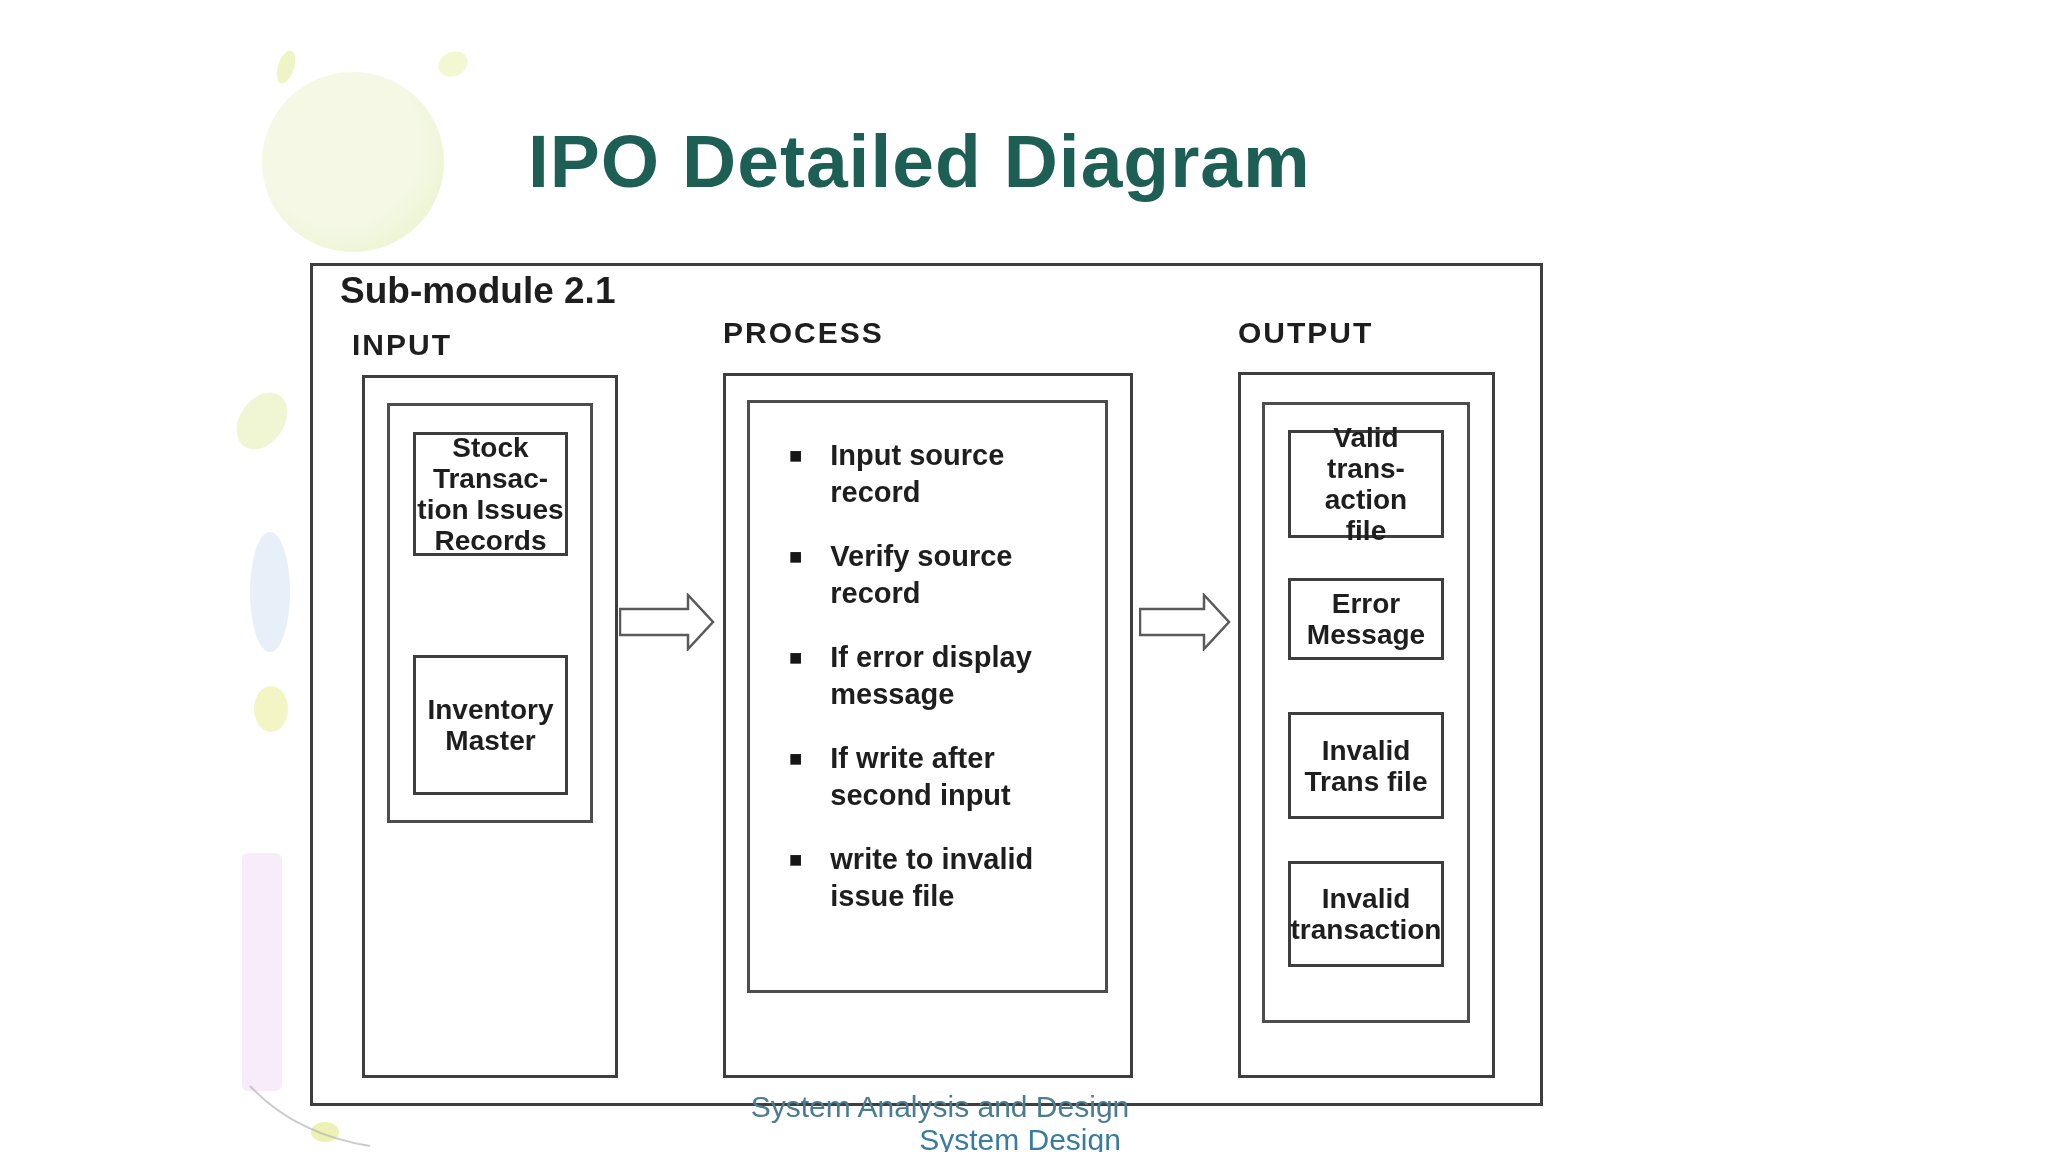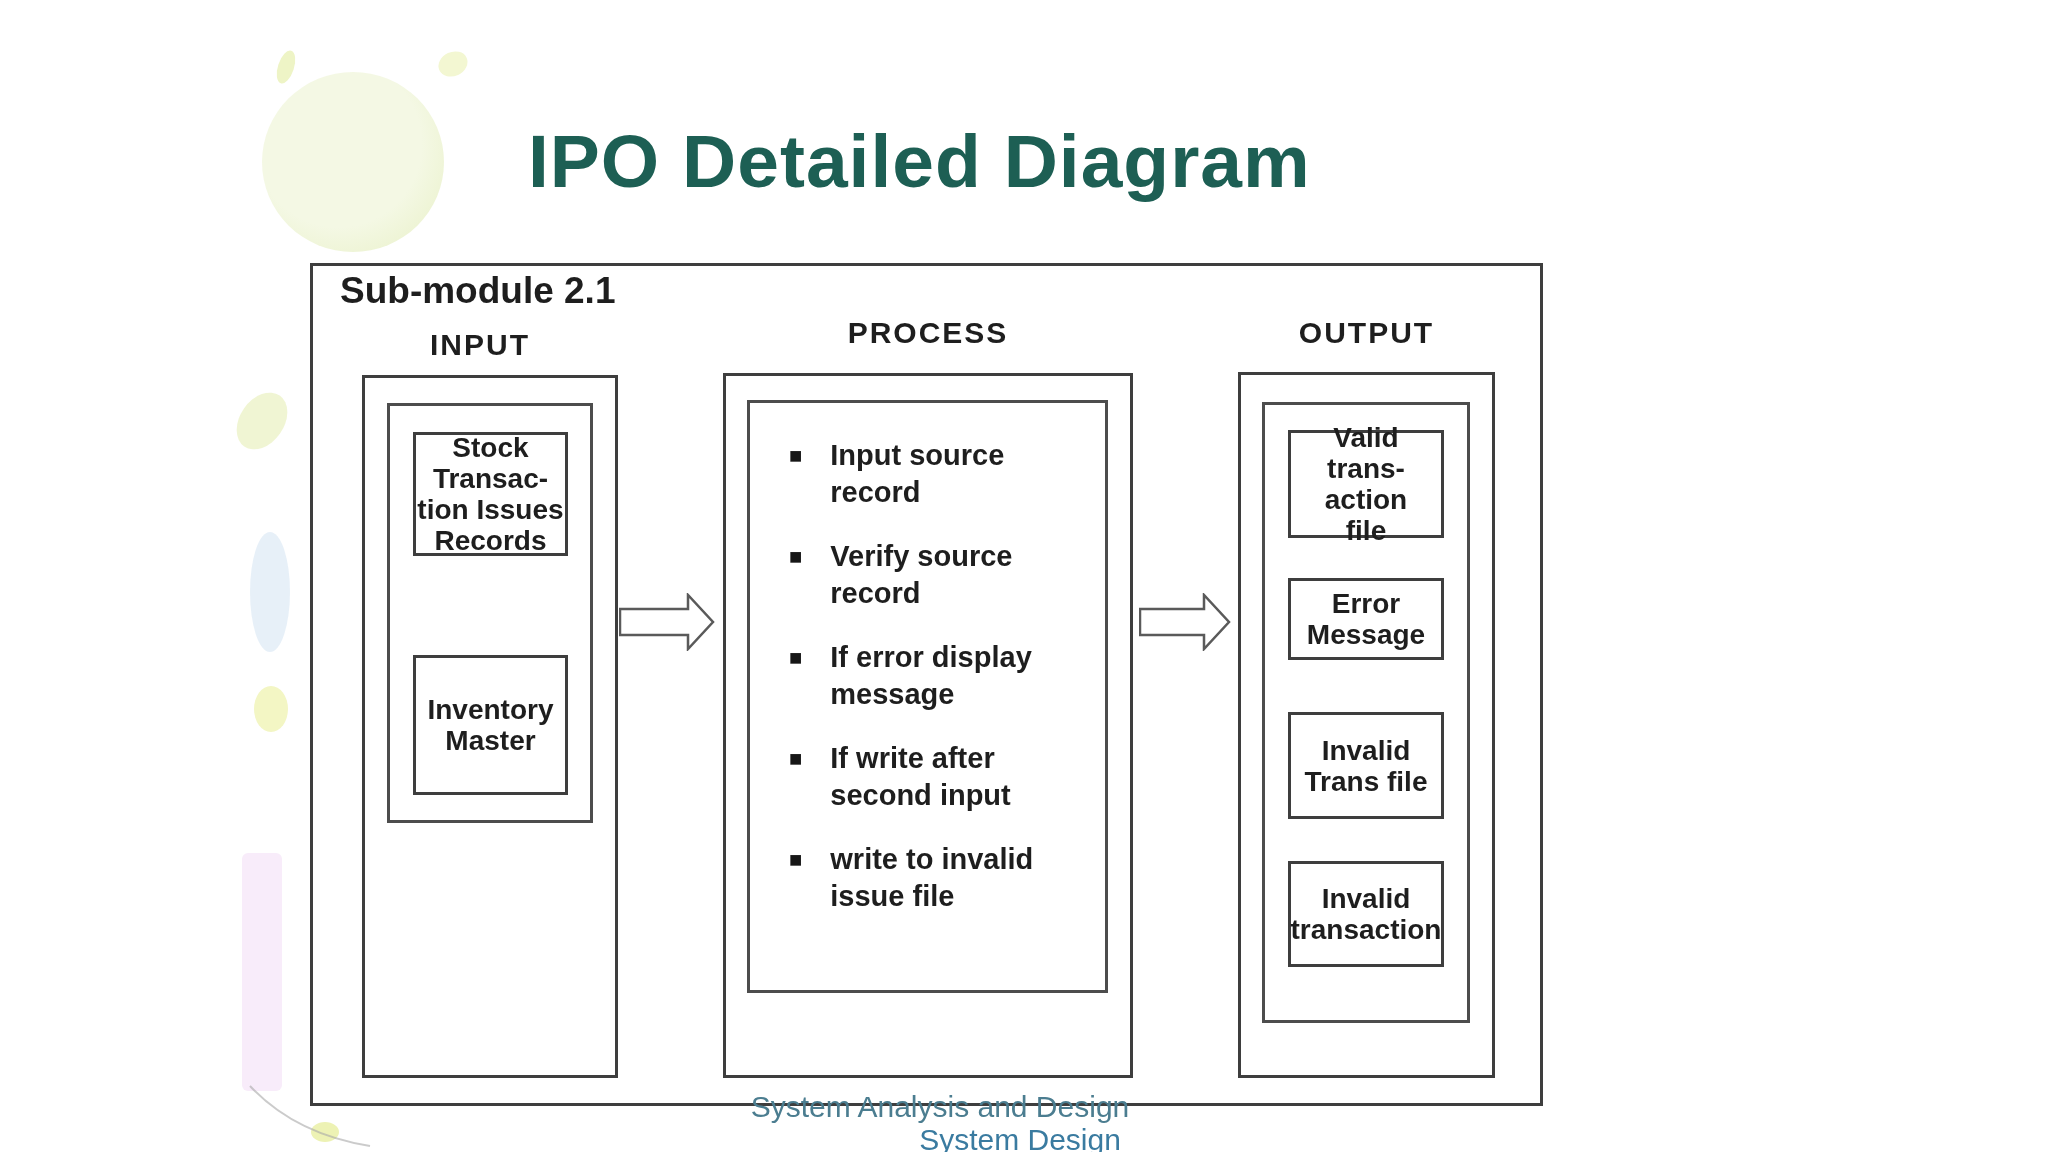--- a/index.html
+++ b/index.html
@@ -26,21 +26,21 @@
 
   
   .box{position:absolute;border:3px solid #3e3e3e;background:transparent;box-sizing:border-box;}
   .box-inner{border-color:#4d4d4d;}
   .label-box{display:flex;align-items:center;justify-content:center;text-align:center;
     white-space:pre-line;font-weight:bold;font-size:28px;line-height:31px;overflow:visible;}
 
   .outer-box{left:310px;top:263px;width:1233px;height:843px;}
   .module-label{left:340px;top:270px;font-size:37px;font-weight:bold;}
 
-  .col-header{position:absolute;text-align:center;font-size:30px;font-weight:bold;letter-spacing:2px;}
+  .col-header{position:absolute;font-size:30px;font-weight:bold;letter-spacing:2px;}
   .hdr-input{left:352px;width:256px;top:328px;}
   .hdr-process{left:723px;width:410px;top:316px;}
   .hdr-output{left:1238px;width:257px;top:316px;}
 
   .input-col{left:362px;top:375px;width:256px;height:703px;}
   .input-inner{left:387px;top:403px;width:206px;height:420px;}
   .stock-box{left:413px;top:432px;width:155px;height:124px;}
   .inventory-box{left:413px;top:655px;width:155px;height:140px;}
 
   .process-col{left:723px;top:373px;width:410px;height:705px;}

